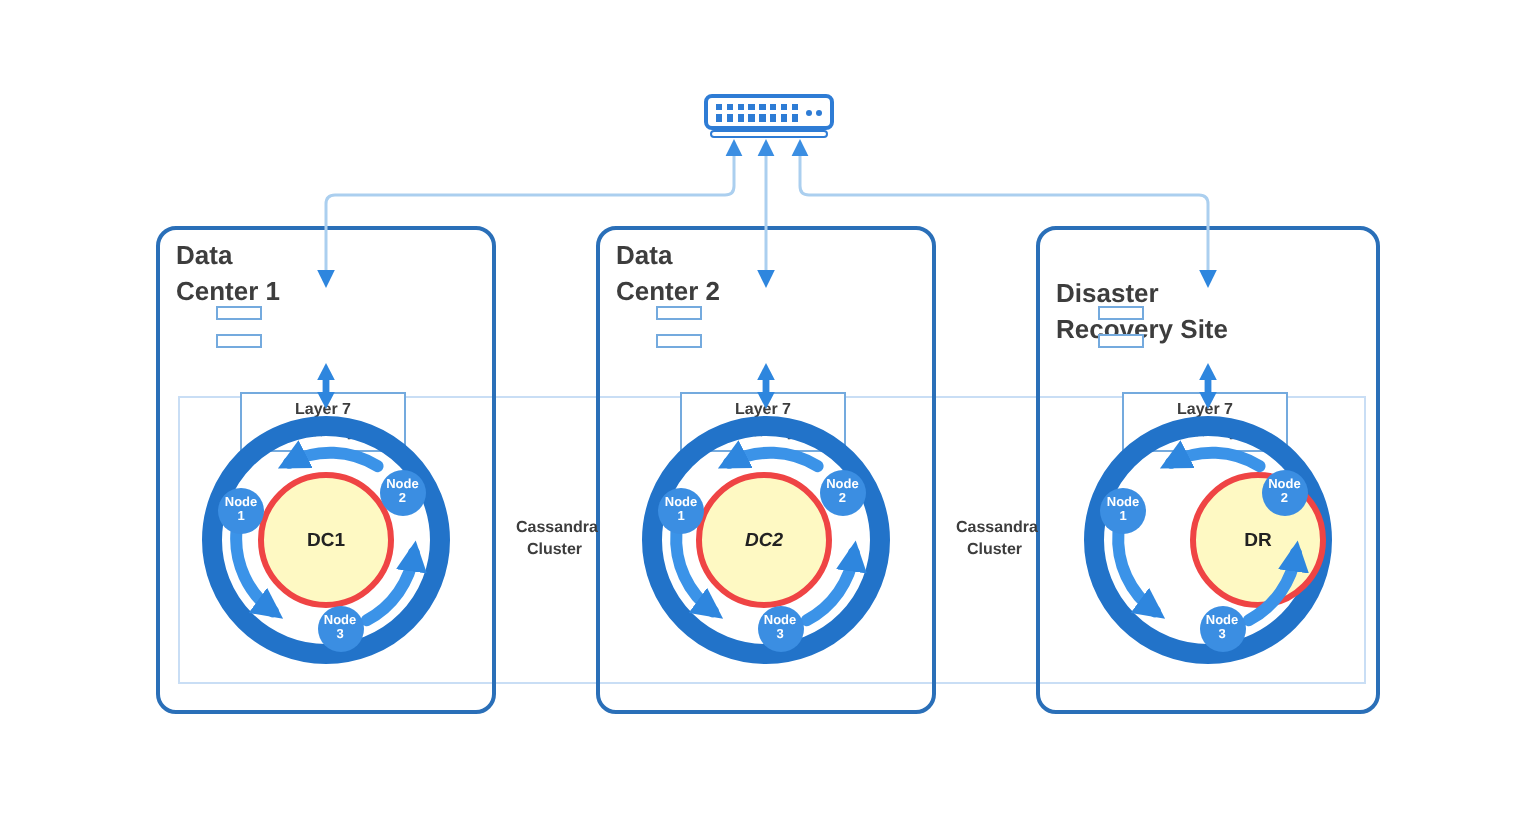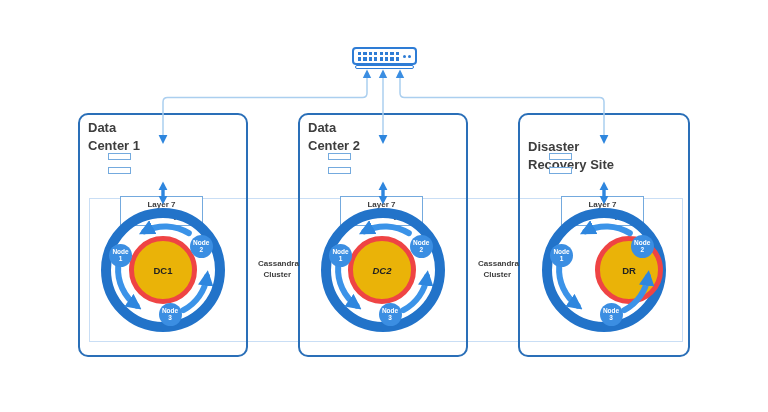--- a/index.html
+++ b/index.html
@@ -41,21 +41,21 @@
     position:absolute;width:23px;height:7px;background:#ffffff;
     border:1.5px solid #74aade;box-sizing:border-box;z-index:3;
   }
   
   .ring-outer{
     position:absolute;top:208px;width:124px;height:124px;border-radius:50%;
     border:10px solid #2273c9;box-sizing:border-box;z-index:2;background:transparent;
   }
   .ring-inner{
     position:absolute;top:236px;width:68px;height:68px;border-radius:50%;
-    border:5px solid #ef4444;box-sizing:border-box;background:#eab308;z-index:2;
+    border:3px solid #ef4444;box-sizing:border-box;background:#fef9c3;z-index:2;
     display:flex;align-items:center;justify-content:center;
   }
   .ring-core-label{font-size:9.5px;font-weight:bold;color:#222;}
   .node-circle{
     position:absolute;width:23px;height:23px;border-radius:50%;background:#3b8ee2;
     z-index:4;display:flex;align-items:center;justify-content:center;text-align:center;
   }
   .node-label{
     font-size:6.5px;font-weight:bold;color:#ffffff;line-height:1.1;white-space:pre-line;
   }

